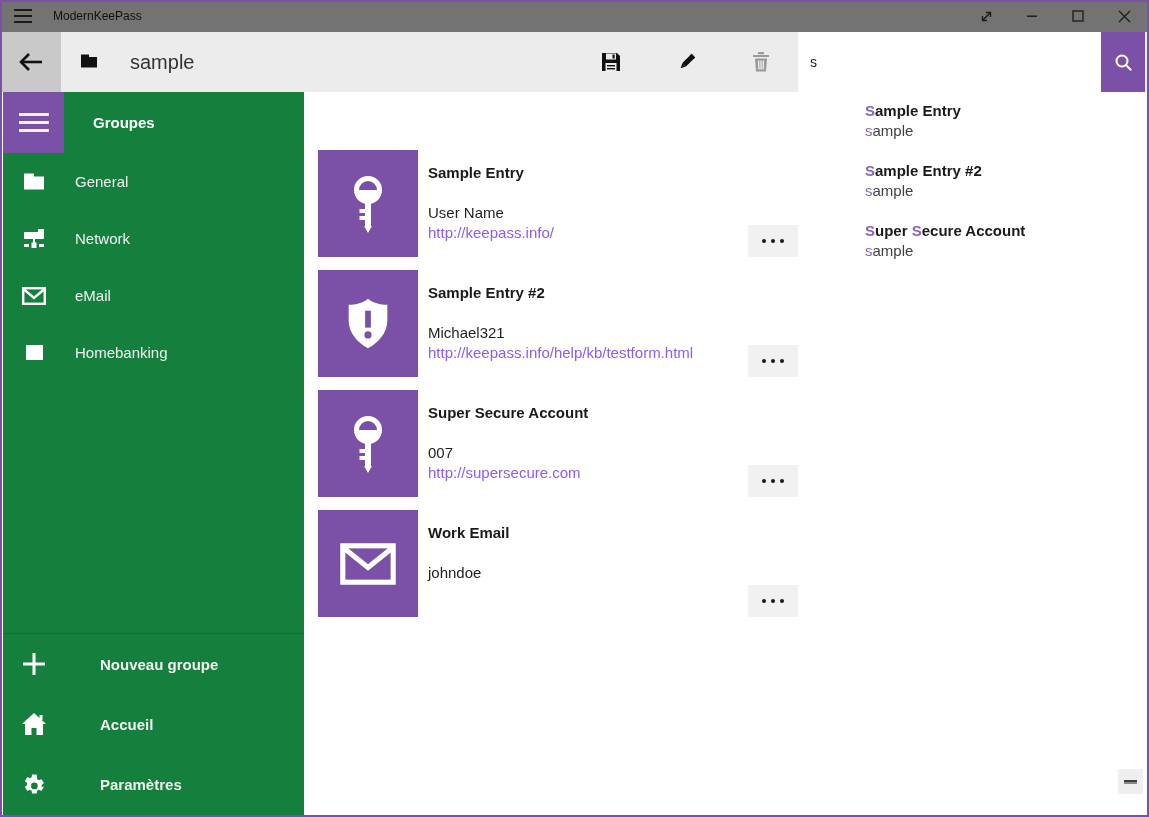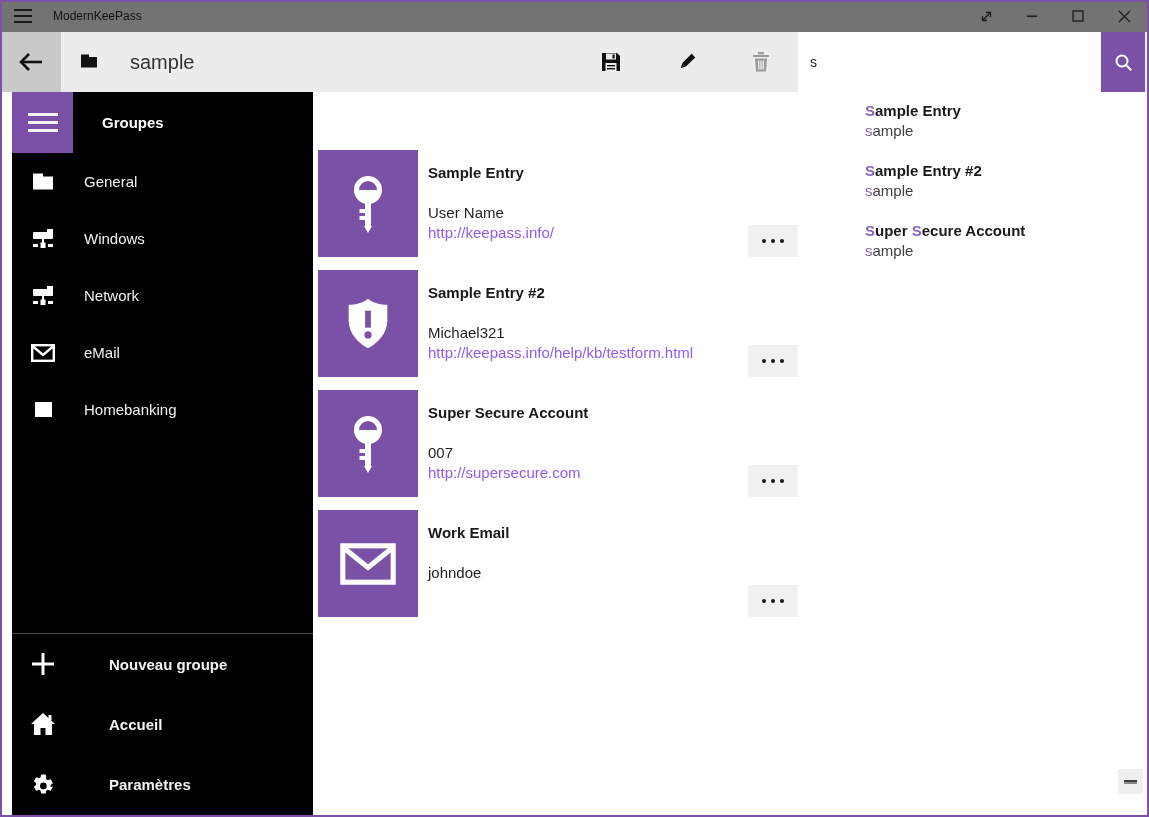--- a/index.html
+++ b/index.html
@@ -19,21 +19,21 @@
   .appbar { position:absolute; left:0; top:32px; width:1149px; height:60px; background:#ececec; }
   .back-btn { position:absolute; left:0; top:0; width:61px; height:60px; background:#c9c9c9; border:0; display:flex; align-items:center; justify-content:center; }
   .db-icon { position:absolute; left:80px; top:22px; }
   .db-title { position:absolute; left:130px; top:0; line-height:60px; font-size:20px; color:#333; }
   .cmd-btn { position:absolute; top:0; width:48px; height:60px; border:0; background:transparent; display:flex; align-items:center; justify-content:center; }
   .cmd-save { left:587px; } .cmd-edit { left:663px; } .cmd-del { left:737px; }
   .searchbox { position:absolute; left:798px; top:0; width:303px; height:60px; background:#fff; border:0; padding:0 12px; font-size:14px; color:#1a1a1a; font-family:"Liberation Sans",sans-serif; outline:none; }
   .search-btn { position:absolute; left:1101px; top:0; width:44px; height:60px; background:var(--accent,#7a51a6); border:0; display:flex; align-items:center; justify-content:center; }
 
   
-  .sidebar { position:absolute; left:12px; top:92px; width:301px; height:723px; background:#000000; }
+  .sidebar { position:absolute; left:3px; top:92px; width:301px; height:723px; background:#15803d; }
   .pane-toggle { position:absolute; left:0; top:0; width:61px; height:61px; background:var(--accent,#7a51a6); border:0; display:flex; align-items:center; justify-content:center; }
   .pane-toggle .bars { width:30px; height:19px; display:flex; flex-direction:column; justify-content:space-between; }
   .pane-toggle .bars span { height:3px; background:#f4f2f6; }
   .pane-heading { position:absolute; left:90px; top:0; line-height:61px; font-size:15px; font-weight:bold; color:#fff; }
   .group-list { position:absolute; left:0; top:61px; width:345px; }
   .nav-item { position:relative; width:301px; height:57px; display:flex; align-items:center; cursor:default; }
   .nav-item .ic { position:absolute; left:18px; width:26px; height:26px; display:flex; align-items:center; justify-content:center; }
   .nav-item .lbl { position:absolute; left:72px; font-size:15px; color:#f1f1f1; }
   .pane-footer { position:absolute; left:0; top:541px; width:301px; }
   .pane-divider { width:301px; height:1px; background:#4d4d4d; }
@@ -191,35 +191,20 @@
               <g fill="#fff">
                 <rect x="16" y="0" width="6" height="4"></rect>
                 <rect x="2" y="3" width="20" height="7" rx="1"></rect>
                 <rect x="11" y="10" width="2" height="4"></rect>
                 <rect x="2" y="15" width="5" height="3"></rect>
                 <rect x="9.5" y="13.5" width="5" height="5.5"></rect>
                 <rect x="17" y="15" width="5" height="3"></rect>
               </g>
             </svg>
         </span>
-        <span class="lbl">Windows</span>
-      </div>
-      <div class="nav-item">
-        <span class="ic">
-          <svg width="24" height="20" viewBox="0 0 24 20">
-              <g fill="#fff">
-                <rect x="16" y="0" width="6" height="4"></rect>
-                <rect x="2" y="3" width="20" height="7" rx="1"></rect>
-                <rect x="11" y="10" width="2" height="4"></rect>
-                <rect x="2" y="15" width="5" height="3"></rect>
-                <rect x="9.5" y="13.5" width="5" height="5.5"></rect>
-                <rect x="17" y="15" width="5" height="3"></rect>
-              </g>
-            </svg>
-        </span>
         <span class="lbl">Network</span>
       </div>
       <div class="nav-item">
         <span class="ic">
           <svg width="24" height="18" viewBox="0 0 24 18">
               <rect x="1.2" y="1.2" width="21.6" height="15.6" fill="none" stroke="#fff" stroke-width="2.4"></rect>
               <polyline points="2,2.5 12,11 22,2.5" fill="none" stroke="#fff" stroke-width="2.4"></polyline>
             </svg>
         </span>
         <span class="lbl">eMail</span>

